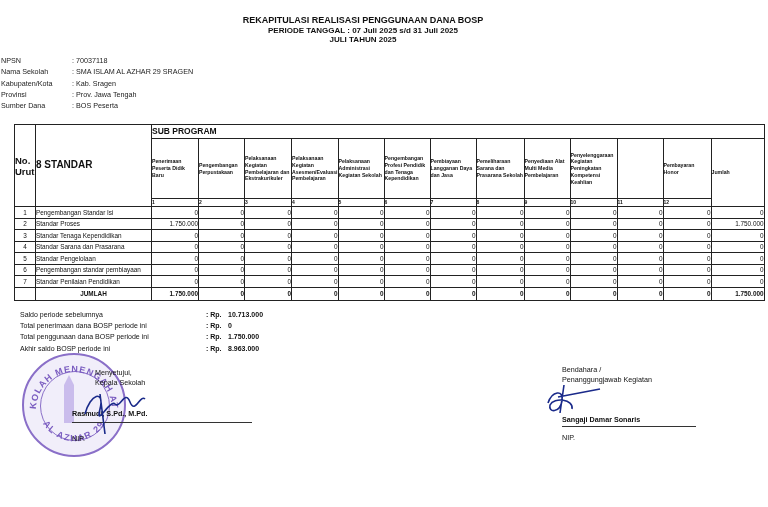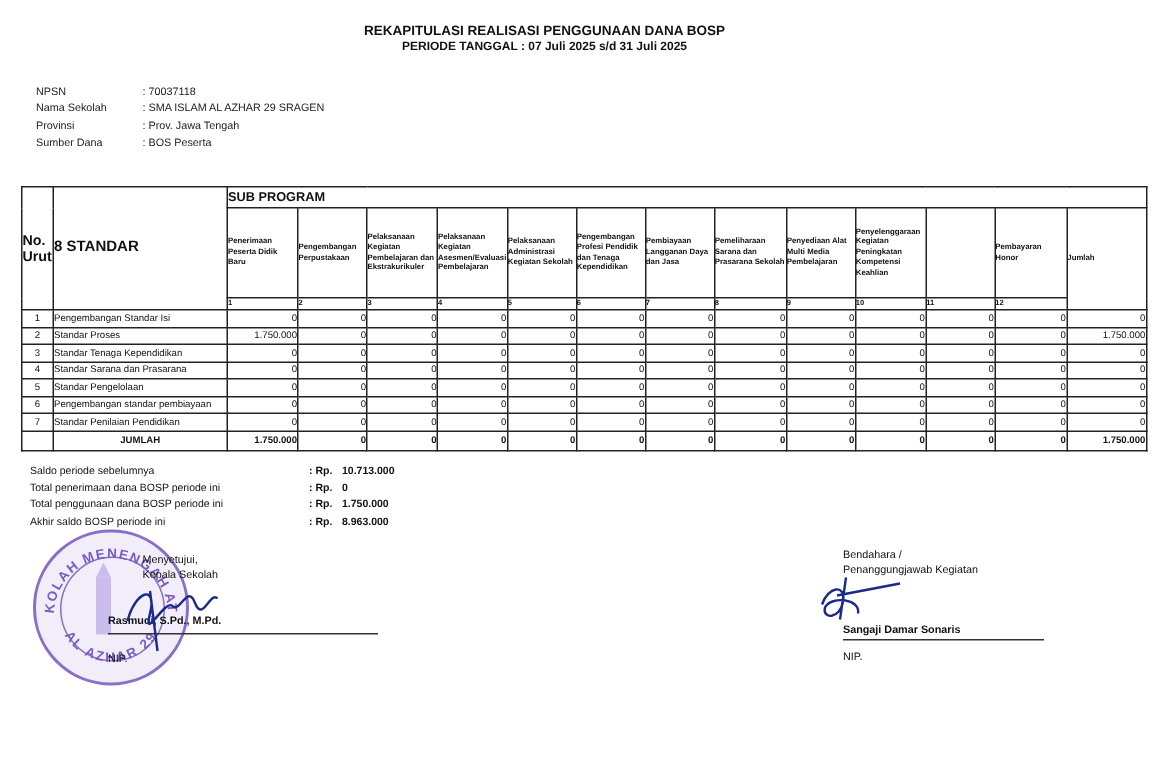--- a/index.html
+++ b/index.html
@@ -4,21 +4,21 @@
 <style>
   html, body { margin: 0; padding: 0; background: #ffffff; }
   body { width: 768px; height: 507px; position: relative; overflow: hidden;
          font-family: "Liberation Sans", sans-serif; color: #111; }
   .title-block { position: absolute; left: 0; top: 16px; width: 688px; text-align: center; }
   .title-block div { font-weight: bold; line-height: 9.5px; }
   .t1 { font-size: 9px; margin-left: 38px; }
   .t2 { font-size: 8px; margin-left: 38px; }
   .t3 { font-size: 8px; margin-left: 38px; }
 
-  .info { position: absolute; left: 24px; top: 55px; font-size: 7.2px; }
+  .info { position: absolute; left: 1px; top: 55px; font-size: 7.2px; }
   .info-row { display: flex; height: 11.3px; align-items: center; }
   .info-label { width: 71px; color: #222; }
   .info-val { color: #222; }
 
   table.rekap { position: absolute; left: 14px; top: 124px; border-collapse: collapse;
                 table-layout: fixed; font-size: 5.5px; }
   table.rekap td, table.rekap th { border: 1px solid #222; padding: 0; }
   table.rekap th { font-weight: bold; text-align: left; vertical-align: middle; line-height: 6.8px; }
   .h-sub { height: 13px; font-size: 8.5px !important; }
   .h-cols th { height: 59px; font-size: 5.2px; }
@@ -57,30 +57,35 @@
   .sign-right .line { position: absolute; top: 61px; left: 0; width: 134px; border-top: 1px solid #333; }
   .sign-right .nip { position: absolute; top: 68px; left: 0; }
   .sig-right { position: absolute; left: 544px; top: 383px; }
 </style>
 </head>
 <body>
 
 <div class="title-block">
   <div class="t1">REKAPITULASI REALISASI PENGGUNAAN DANA BOSP</div>
   <div class="t2">PERIODE TANGGAL : 07 Juli 2025 s/d 31 Juli 2025</div>
+  <div class="t3">JULI TAHUN 2025</div>
 </div>
 
 <div class="info">
   <div class="info-row">
     <span class="info-label">NPSN</span>
     <span class="info-val">: 70037118</span>
   </div>
   <div class="info-row">
     <span class="info-label">Nama Sekolah</span>
     <span class="info-val">: SMA ISLAM AL AZHAR 29 SRAGEN</span>
+  </div>
+  <div class="info-row">
+    <span class="info-label">Kabupaten/Kota</span>
+    <span class="info-val">: Kab. Sragen</span>
   </div>
   <div class="info-row">
     <span class="info-label">Provinsi</span>
     <span class="info-val">: Prov. Jawa Tengah</span>
   </div>
   <div class="info-row">
     <span class="info-label">Sumber Dana</span>
     <span class="info-val">: BOS Peserta</span>
   </div>
 </div>

